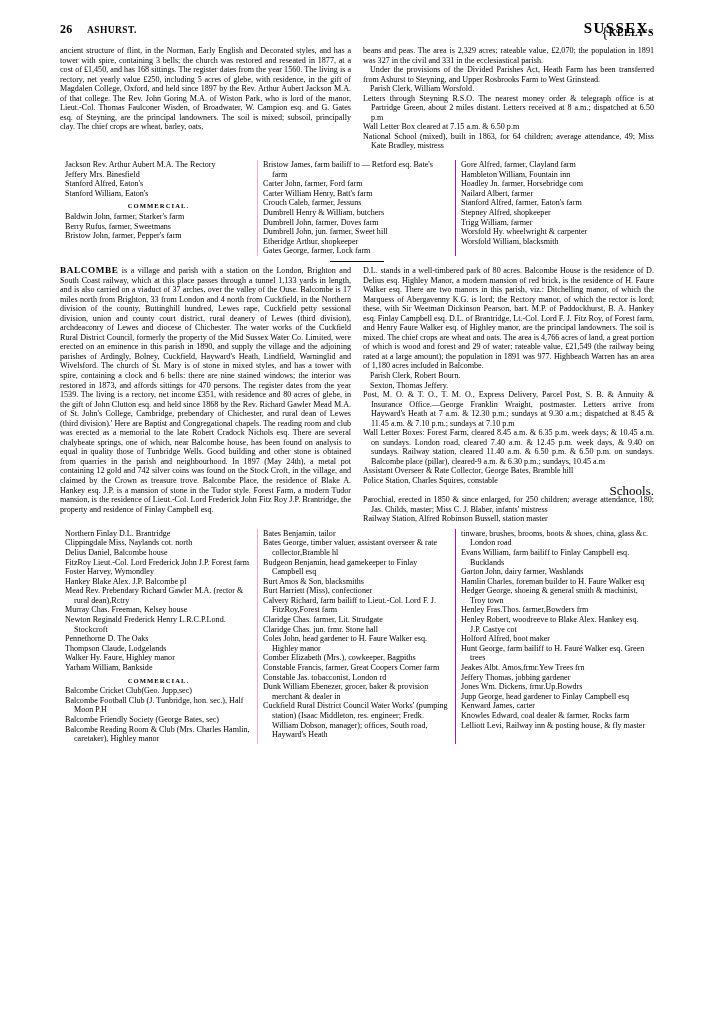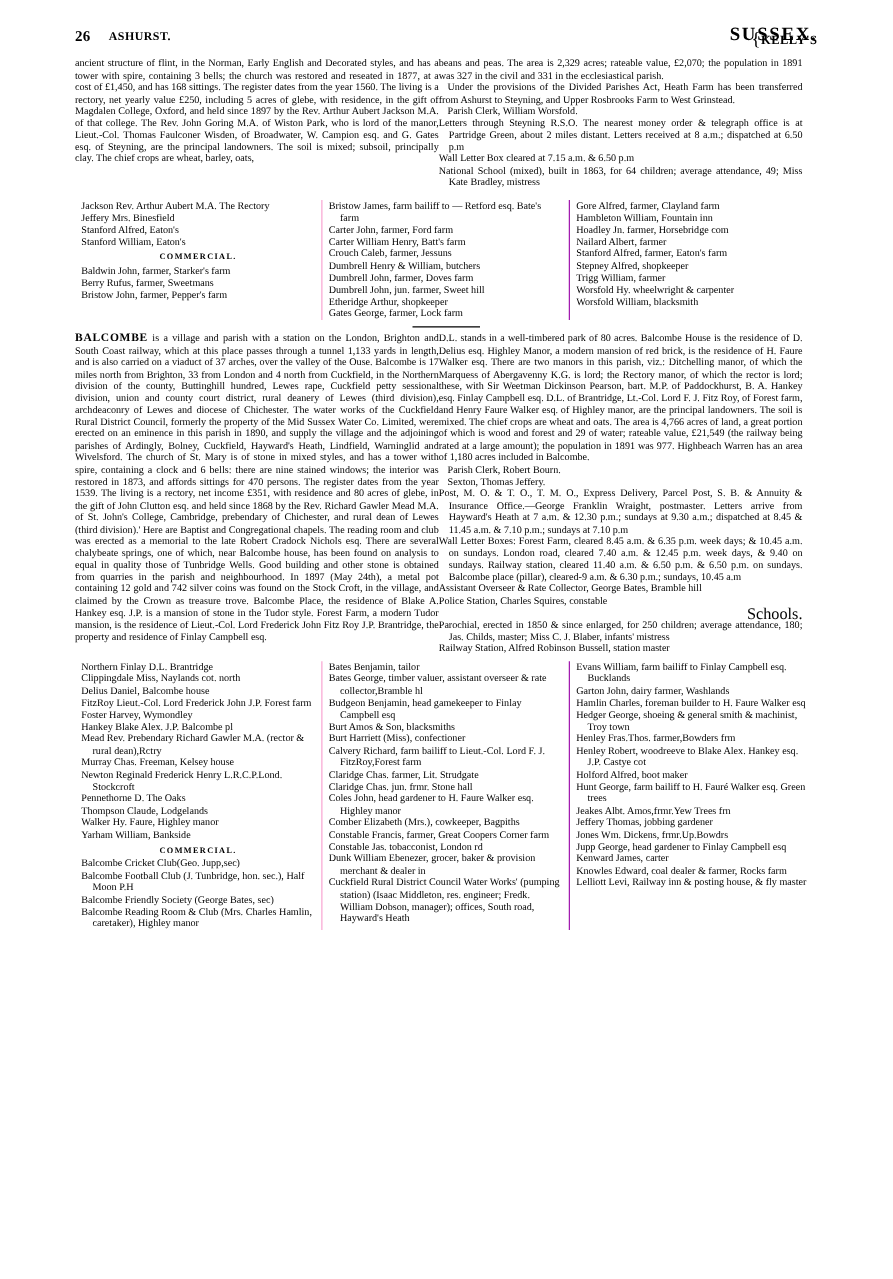--- a/index.html
+++ b/index.html
@@ -66,21 +66,21 @@
   .rh-brace {
     font-size: 15px;
     font-weight: normal;
     vertical-align: -1px;
   }
 
   
   .prose2 {
     display: flex;
     width: 594px;
-    column-gap: 0;
+    column-gap: 12px;
     font-family: Liberation Serif, serif;
   }
   .prose-col {
     width: 291px;
     font-size: 8.1px;
     line-height: 9.55px;
     text-align: justify;
     text-justify: inter-word;
     hyphens: manual;
   }
@@ -261,20 +261,21 @@
       <p class="li">Claridge Chas. farmer, Lit. Strudgate</p>
       <p class="li">Claridge Chas. jun. frmr. Stone hall</p>
       <p class="li">Coles John, head gardener to H. Faure Walker esq. Highley manor</p>
       <p class="li">Comber Elizabeth (Mrs.), cowkeeper, Bagpiths</p>
       <p class="li">Constable Francis, farmer, Great Coopers Corner farm</p>
       <p class="li">Constable Jas. tobacconist, London rd</p>
       <p class="li">Dunk William Ebenezer, grocer, baker &amp; provision merchant &amp; dealer in</p>
       <p class="li">Cuckfield Rural District Council Water Works' (pumping station) (Isaac Middleton, res. engineer; Fredk. William Dobson, manager); offices, South road, Hayward's Heath</p>
     </div>
     <div class="dircol b3">
+      <p class="li">tinware, brushes, brooms, boots &amp; shoes, china, glass &amp;c. London road</p>
       <p class="li">Evans William, farm bailiff to Finlay Campbell esq. Bucklands</p>
       <p class="li">Garton John, dairy farmer, Washlands</p>
       <p class="li">Hamlin Charles, foreman builder to H. Faure Walker esq</p>
       <p class="li">Hedger George, shoeing &amp; general smith &amp; machinist, Troy town</p>
       <p class="li">Henley Fras.Thos. farmer,Bowders frm</p>
       <p class="li">Henley Robert, woodreeve to Blake Alex. Hankey esq. J.P. Castye cot</p>
       <p class="li">Holford Alfred, boot maker</p>
       <p class="li">Hunt George, farm bailiff to H. Fauré Walker esq. Green trees</p>
       <p class="li">Jeakes Albt. Amos,frmr.Yew Trees frn</p>
       <p class="li">Jeffery Thomas, jobbing gardener</p>

